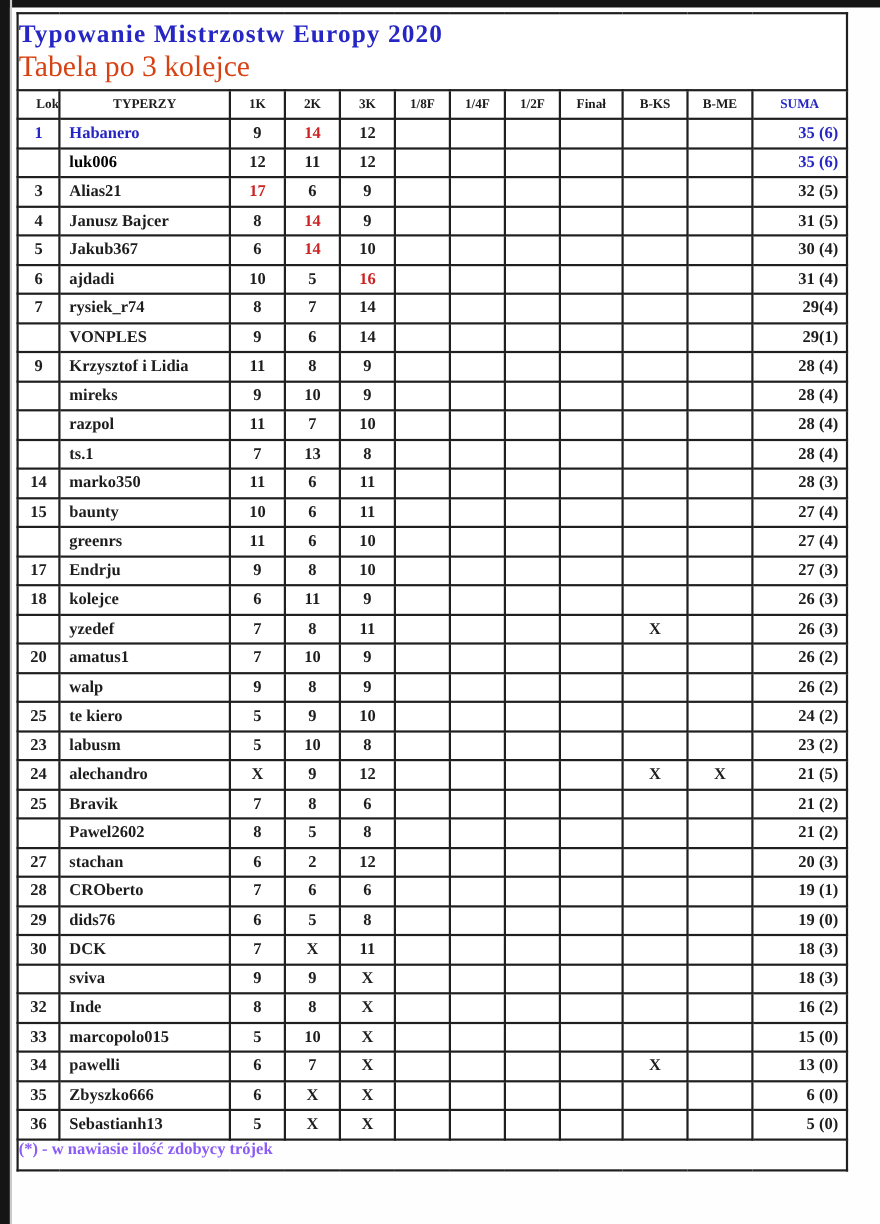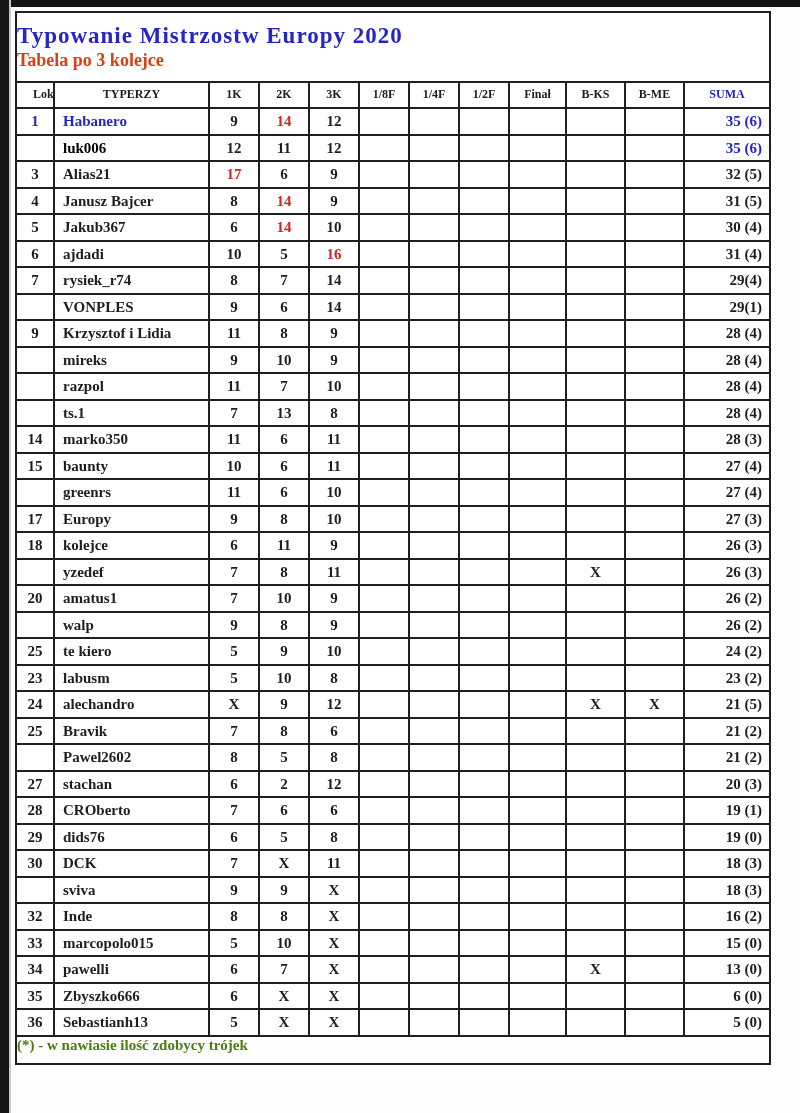--- a/index.html
+++ b/index.html
@@ -34,21 +34,21 @@
   }
   td.titlecell{
     border:1px solid #9a9a9a;
     border-bottom:2px solid #1f1f1f;
     height:68px;
     padding-left:14px;
     vertical-align:middle;
     background:#ffffff;
   }
   .title-line{font-size:23px;font-weight:bold;letter-spacing:1px;}
-  .subtitle-line{font-size:18px;font-weight:bold;margin-top:3px;}
+  .subtitle-line{font-size:27px;font-weight:normal;margin-top:3px;}
   tr.headrow th{height:24px;text-align:center;font-size:12px;background:#ffffff;}
   tr.headrow th.lok-h{font-size:12px;padding-left:16px;}
   tr.datarow td{height:24.5px;text-align:center;background:#ffffff;}
   tr.datarow td.namecell{text-align:left;padding-left:8px;}
   tr.datarow td.sumacell{text-align:right;padding-right:7px;}
   tr.datarow td.lokcell{font-size:15px;}
   td.footcell{
     border:1px solid #9a9a9a;
     border-top:2px solid #1f1f1f;
     height:26px;
@@ -308,21 +308,21 @@
           <td></td>
           <td></td>
           <td></td>
           <td></td>
           <td></td>
           <td></td>
           <td class="sumacell">27 (4)</td>
         </tr>
         <tr class="datarow">
           <td class="lokcell">17</td>
-          <td class="namecell">Europy</td>
+          <td class="namecell">Endrju</td>
           <td>9</td>
           <td>8</td>
           <td>10</td>
           <td></td>
           <td></td>
           <td></td>
           <td></td>
           <td></td>
           <td></td>
           <td class="sumacell">27 (3)</td>
@@ -590,18 +590,18 @@
           <td></td>
           <td></td>
           <td></td>
           <td></td>
           <td class="sumacell">5 (0)</td>
         </tr>
       </tbody>
     <tfoot>
       <tr>
         <td class="footcell" colspan="12">
-          <span style="color: #4d7c0f; margin-top: 32px;">(*) - w nawiasie ilość zdobycy trójek</span>
+          <span style="color: #8b5cf6; margin-top: 32px;">(*) - w nawiasie ilość zdobycy trójek</span>
         </td>
       </tr>
     </tfoot>
   </table>
 </div>
 
 </body></html>

